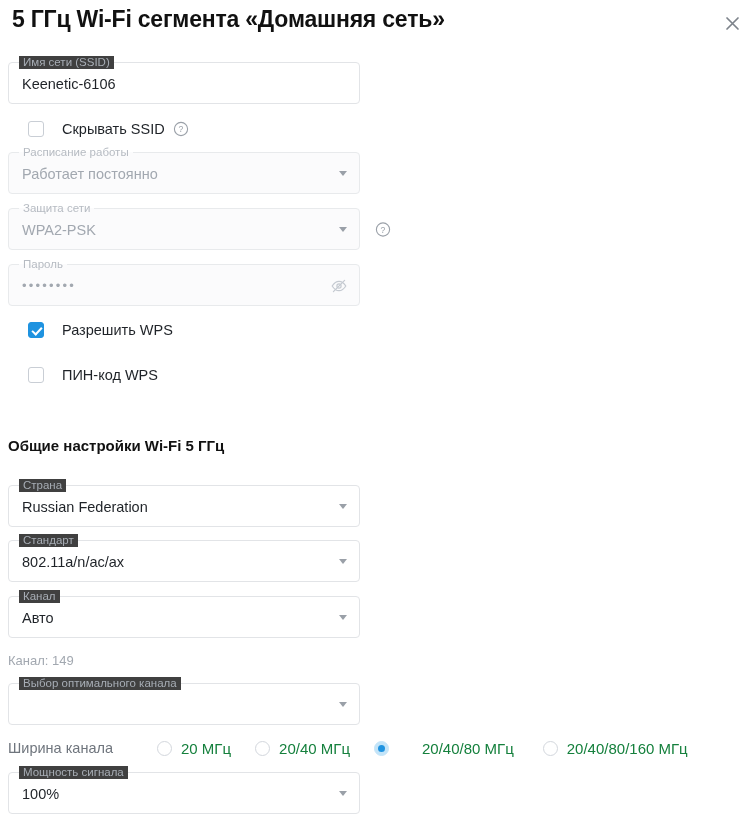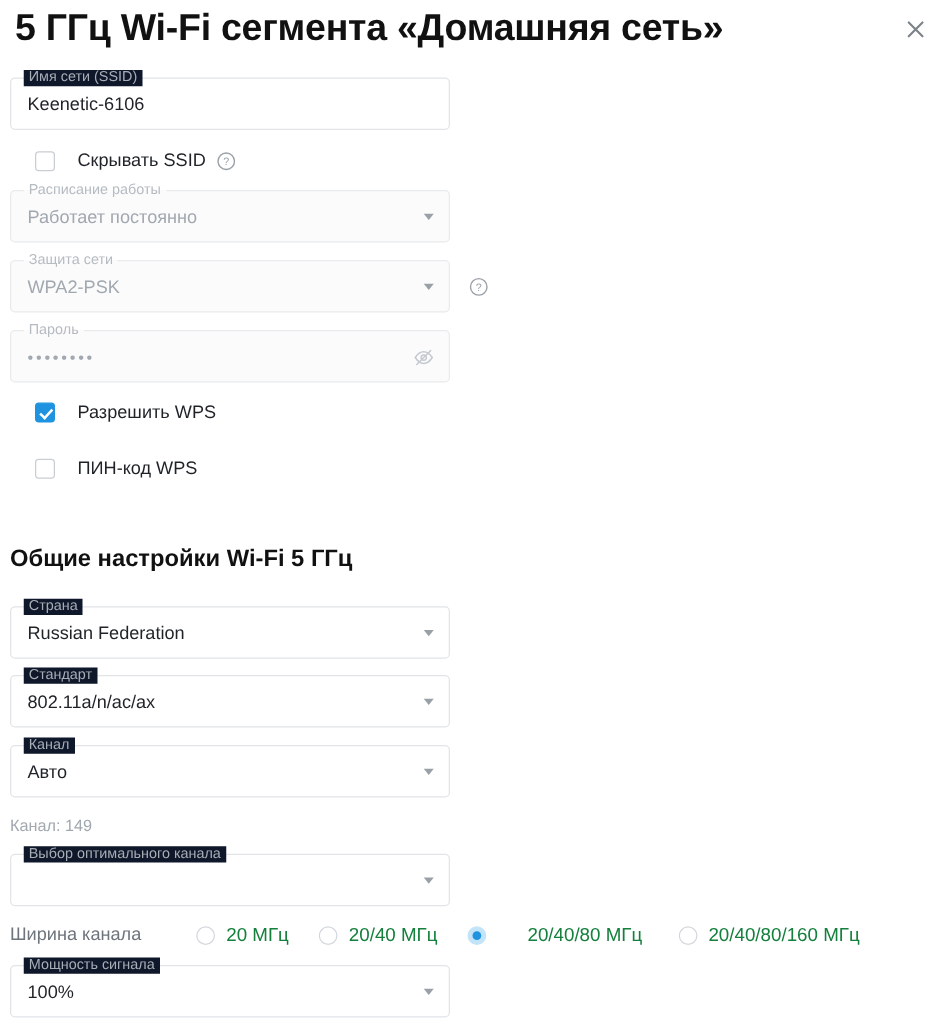--- a/index.html
+++ b/index.html
@@ -22,21 +22,21 @@
   .page-header {
     position: absolute;
     left: 0; top: 0;
     width: 755px;
     height: 48px;
   }
   .page-title {
     position: absolute;
     left: 12px;
     top: 6px;
-    font-size: 30px;
+    font-size: 23px;
     font-weight: bold;
     letter-spacing: -0.2px;
     color: #111111;
     white-space: nowrap;
   }
   .close-btn {
     position: absolute;
     right: 10px;
     top: 10px;
     width: 26px;
@@ -58,21 +58,21 @@
   }
   .field.disabled {
     background: #fbfbfc;
     border-color: #e8eaec;
   }
   .field .legend {
     position: absolute;
     top: -7px;
     left: 10px;
     padding: 0 4px;
-    background: #0f172a;
+    background: #404040;
     font-size: 11.5px;
     line-height: 13px;
     color: #a7adb5;
     white-space: nowrap;
   }
   .field.disabled .legend {
     background: linear-gradient(to bottom, #ffffff 0%, #ffffff 45%, #fbfbfc 45%, #fbfbfc 100%);
     color: #b6bbc2;
   }
   .field .value {
@@ -152,21 +152,21 @@
   .help-icon {
     margin-left: 8px;
     width: 16px; height: 16px;
     display: inline-flex;
     cursor: pointer;
   }
 
   
   .section-title {
     position: absolute;
-    font-size: 19px;
+    font-size: 15px;
     font-weight: bold;
     color: #111111;
     white-space: nowrap;
   }
 
   
   .hint-text {
     position: absolute;
     font-size: 13px;
     color: #a2a8b0;

